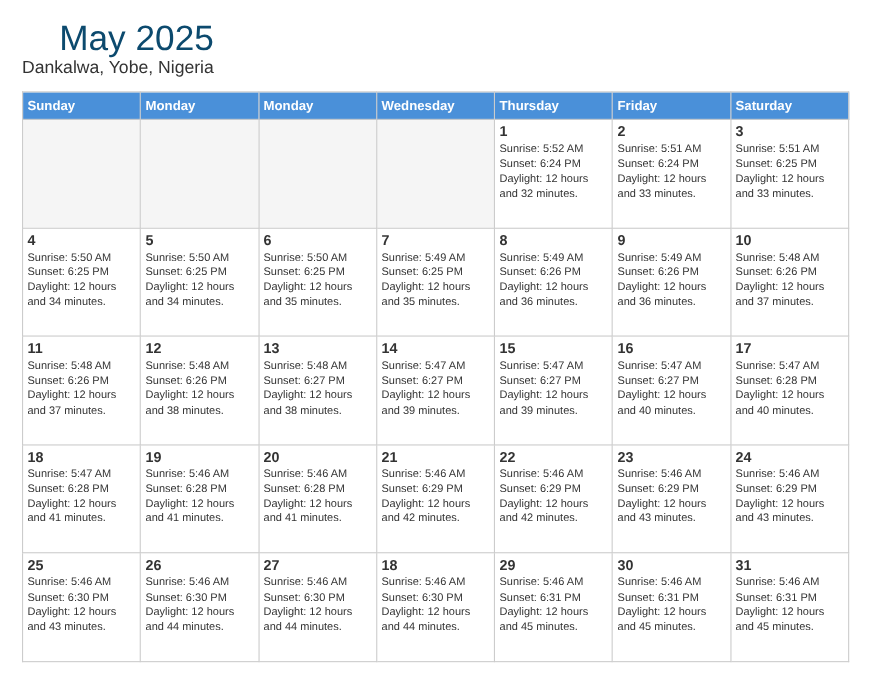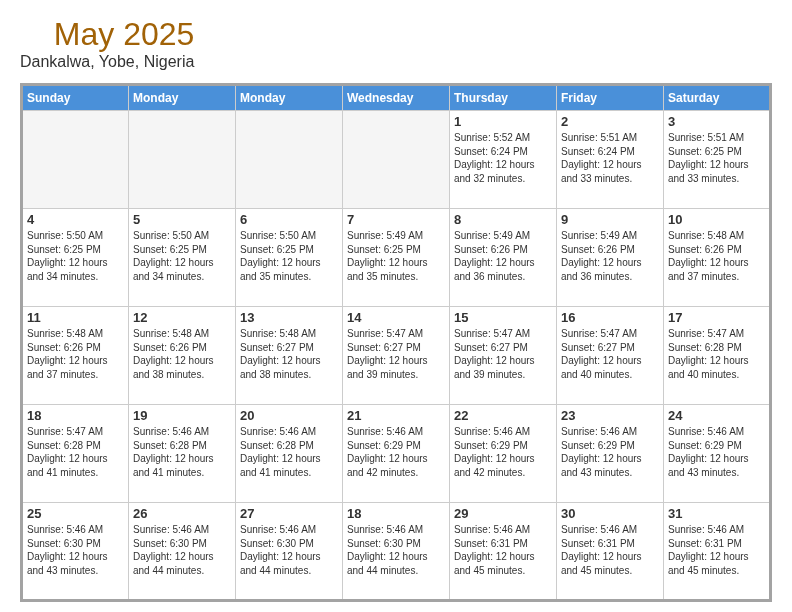--- a/index.html
+++ b/index.html
@@ -32,29 +32,29 @@
       width: 22px;
       height: 22px;
       margin-left: 2px;
     }
     .title-block {
       text-align: right;
     }
     .month-title {
       font-size: 32px;
       font-weight: normal;
-      color: #a16207;
+      color: #0c4a6e;
     }
     .location-title {
       font-size: 16px;
       color: #333;
     }
     .calendar {
       flex: 1;
-      border: 3px solid #a3a3a3;
+      border: 1px solid #a3a3a3;
       border-collapse: collapse;
       width: 100%;
       table-layout: fixed;
     }
     .calendar th {
       background-color: #4a90d9;
       color: #fff;
       font-size: 12px;
       font-weight: bold;
       padding: 5px 4px;

